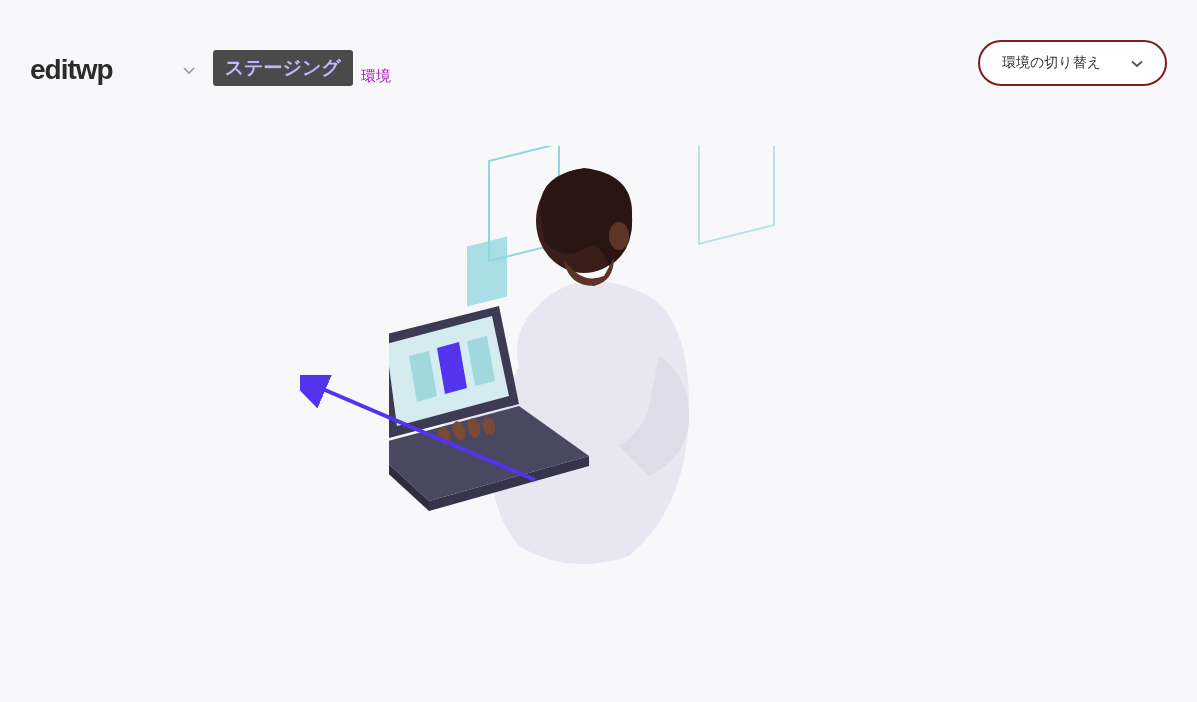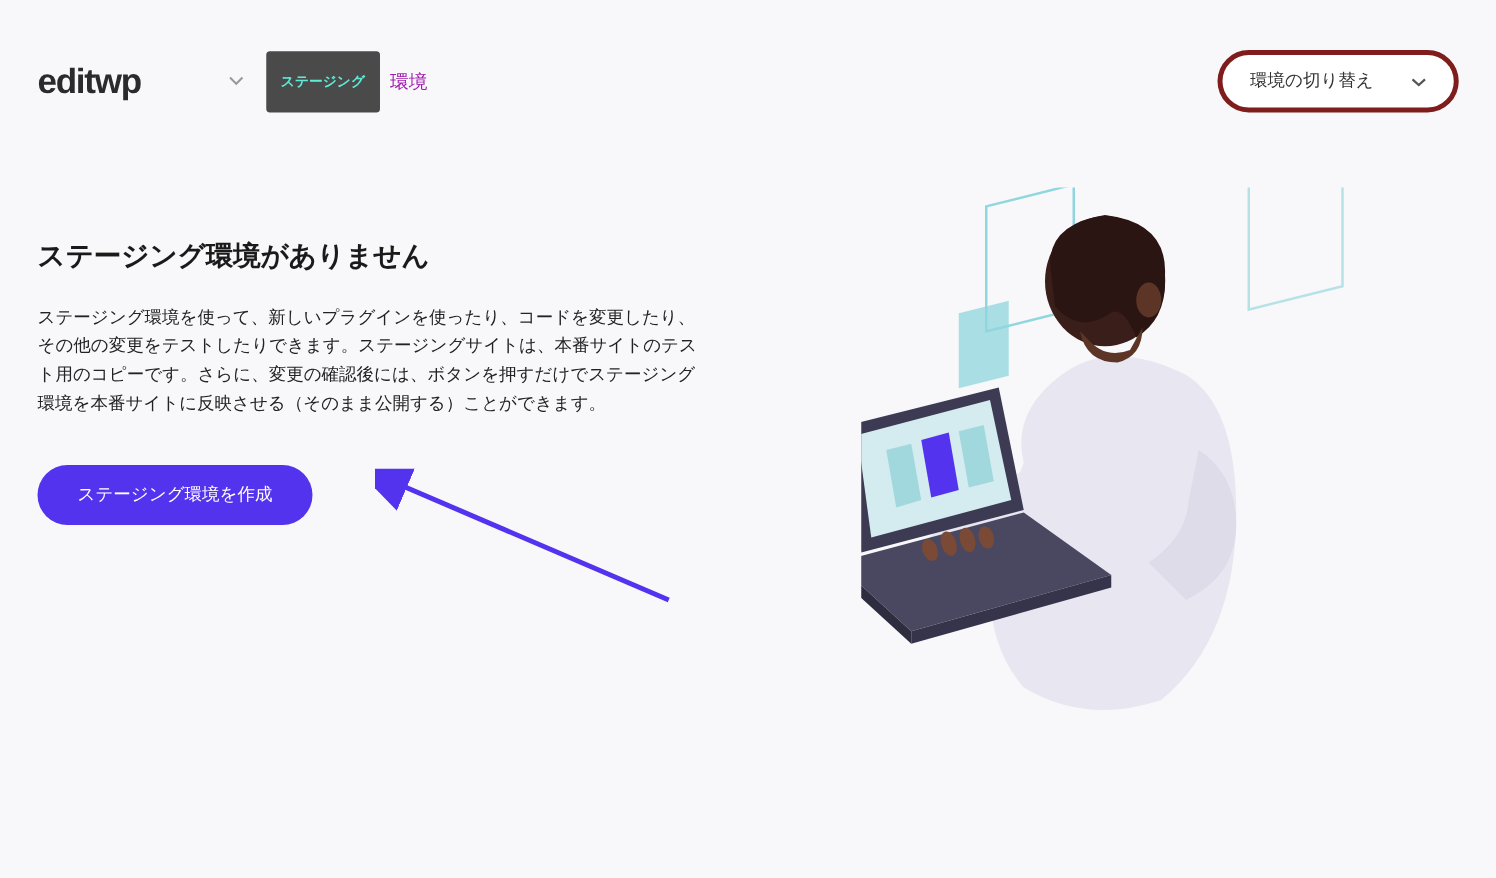--- a/index.html
+++ b/index.html
@@ -5,55 +5,55 @@
     * { margin: 0; padding: 0; box-sizing: border-box; }
     body {
       font-family: -apple-system, BlinkMacSystemFont, "Segoe UI", "Hiragino Sans", "Hiragino Kaku Gothic ProN", Meiryo, sans-serif;
       background: #f8f8fa;
       width: 1197px;
       height: 702px;
       overflow: hidden;
     }
     .header {
       display: flex;
-      align-items: center;
+      align-items: flex-end;
       padding: 40px 30px 20px 30px;
       gap: 18px;
     }
     .site-selector {
       display: flex;
       align-items: center;
       gap: 70px;
       cursor: pointer;
     }
     .site-name {
       font-size: 28px;
       font-weight: 800;
       color: #2b2b2b;
       letter-spacing: -1px;
     }
     .chevron {
       color: #888;
     }
     .badge {
       background: #4a4a4a;
-      color: #5eead4;
-      padding: 17px 12px;
-      font-size: 11px;
+      color: #c4b5fd;
+      padding: 5px 12px;
+      font-size: 19px;
       font-weight: 600;
       border-radius: 3px;
     }
     .env-label {
       font-size: 15px;
       color: #a21caf;
       margin-left: -10px;
     }
     .spacer { flex: 1; }
     .env-switch {
-      border: 4px solid #7f1d1d;
+      border: 2px solid #7f1d1d;
       background: white;
       border-radius: 28px;
       padding: 12px 22px;
       display: flex;
       align-items: center;
       gap: 30px;
       cursor: pointer;
       font-size: 14px;
       color: #333;
     }
@@ -121,25 +121,20 @@
     <span>環境の切り替え</span>
     <span>
       <svg width="12" height="8" viewBox="0 0 12 8">
           <path d="M1 1.5 L6 6 L11 1.5" stroke="#555" stroke-width="1.8" fill="none"></path>
         </svg>
     </span>
   </div>
 </div>
 
 <div class="main">
-  <div class="left-col">
-    <h1 class="title">ステージング環境がありません</h1>
-    <p class="desc">ステージング環境を使って、新しいプラグインを使ったり、コードを変更したり、その他の変更をテストしたりできます。ステージングサイトは、本番サイトのテスト用のコピーです。さらに、変更の確認後には、ボタンを押すだけでステージング環境を本番サイトに反映させる（そのまま公開する）ことができます。</p>
-    <button class="create-btn">ステージング環境を作成</button>
-  </div>
   <div class="illustration">
     <svg width="420" height="430" viewBox="0 0 420 430">
 
       <rect x="100" y="40" width="70" height="100" fill="none" stroke="#8fd6de" stroke-width="2" transform="skewY(-14)"></rect>
       <rect x="78" y="120" width="40" height="60" fill="#8fd6de" opacity="0.75" transform="skewY(-14)"></rect>
       <rect x="310" y="70" width="75" height="105" fill="none" stroke="#b6e2e6" stroke-width="2" transform="skewY(-14)"></rect>
 
       <path d="M 130 220 Q 120 180 160 150 Q 200 120 260 150 Q 300 175 300 260 Q 300 360 240 410 Q 180 430 130 400 Q 95 360 105 290 Z" fill="#e8e6f0"></path>
 
       <ellipse cx="195" cy="75" rx="48" ry="52" fill="#3a1e1a"></ellipse>

